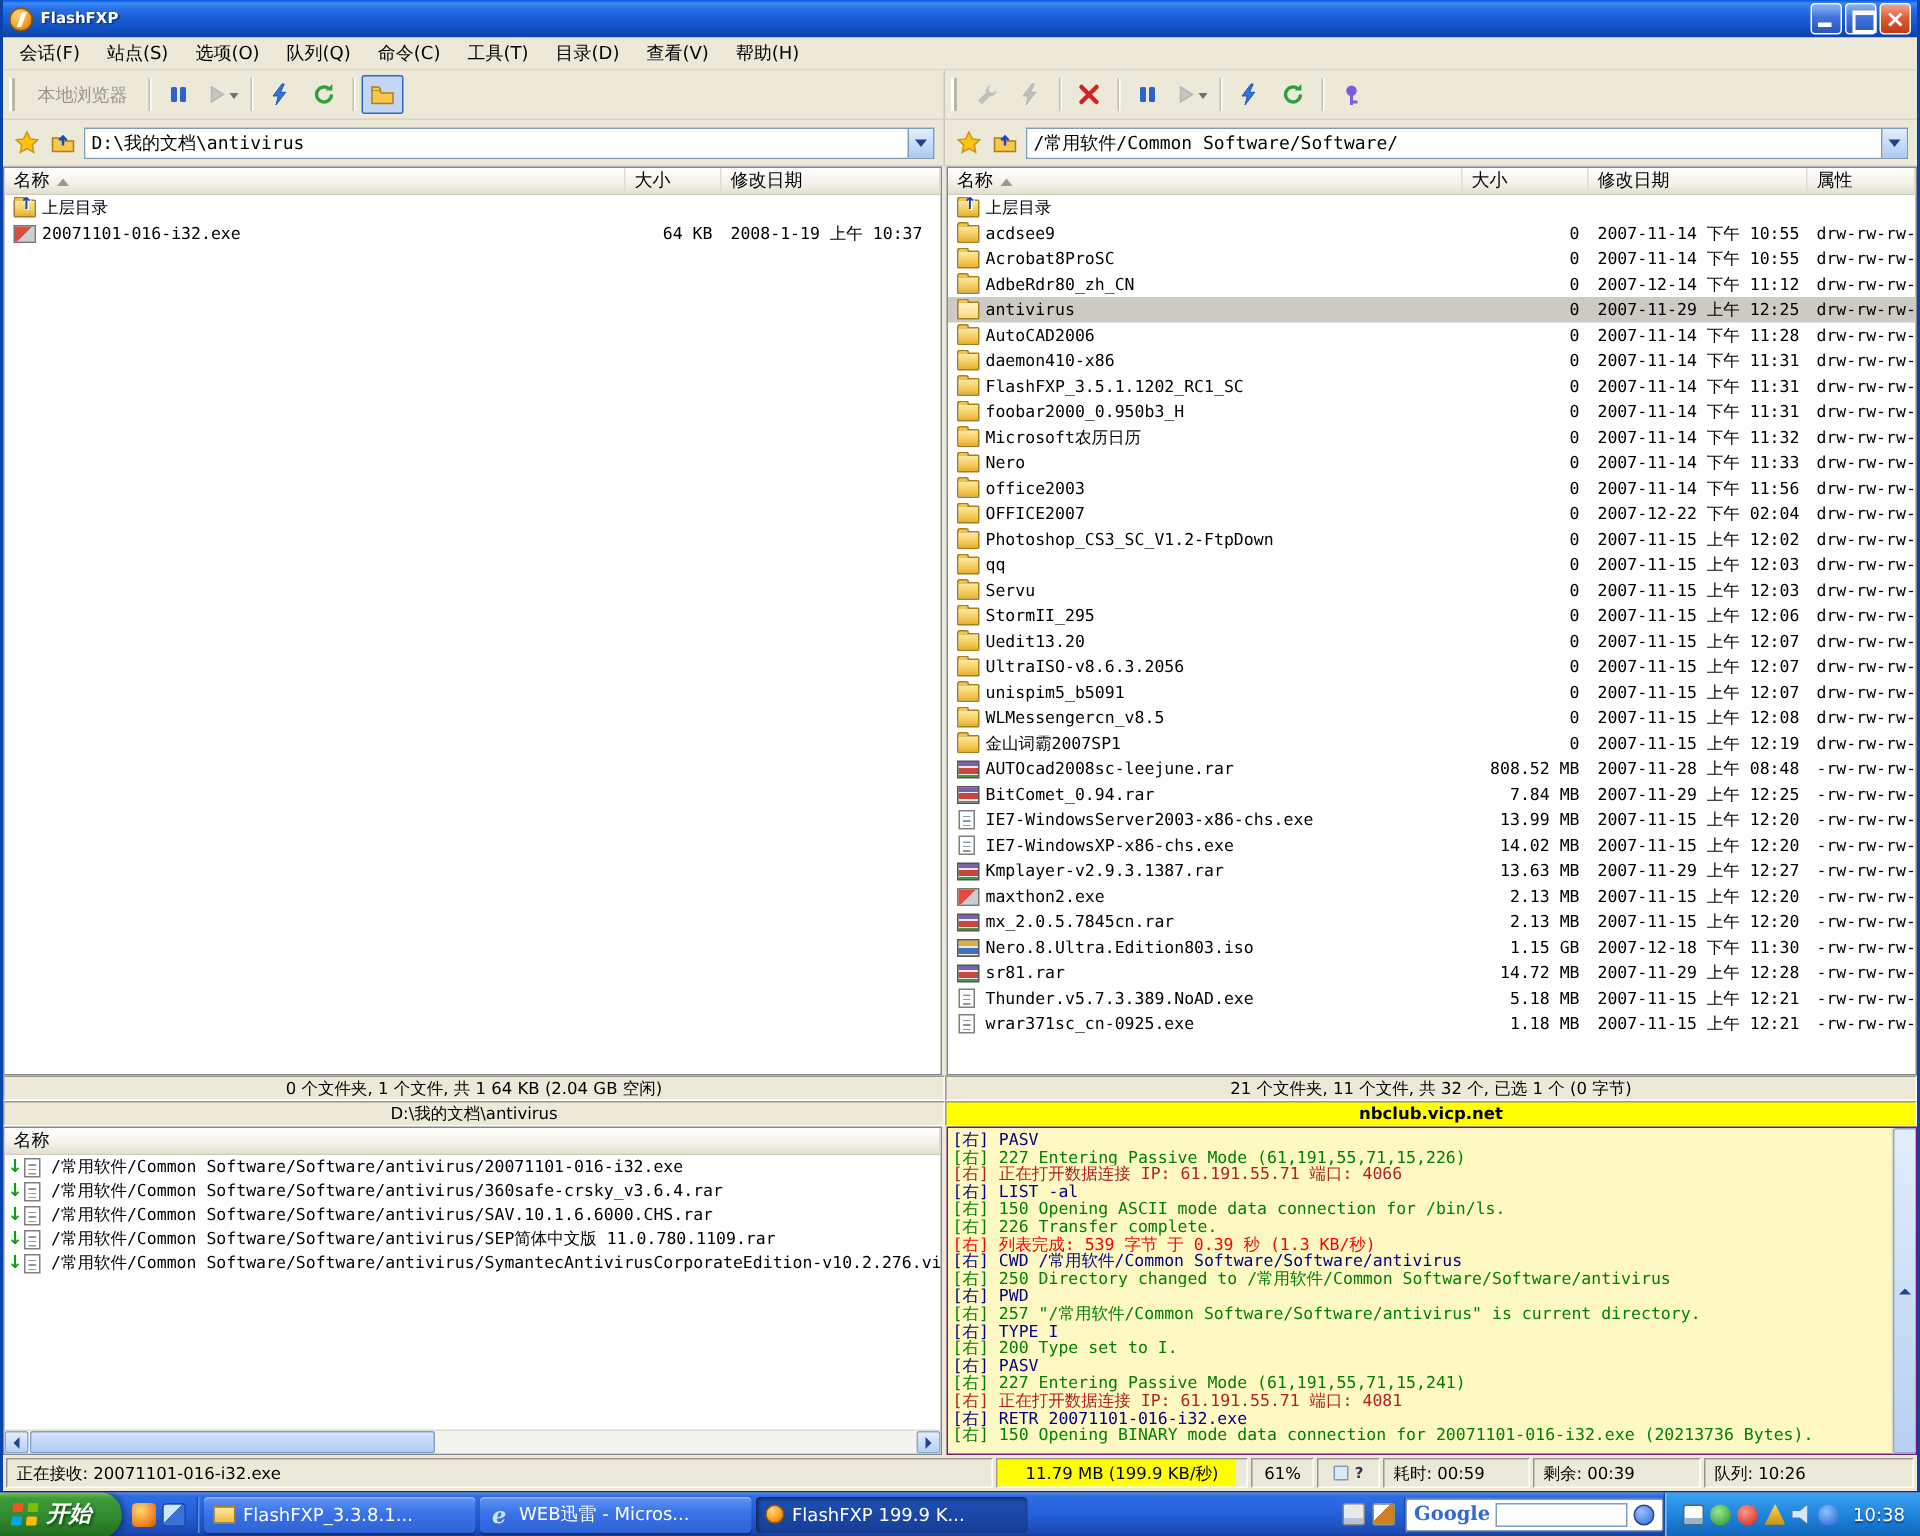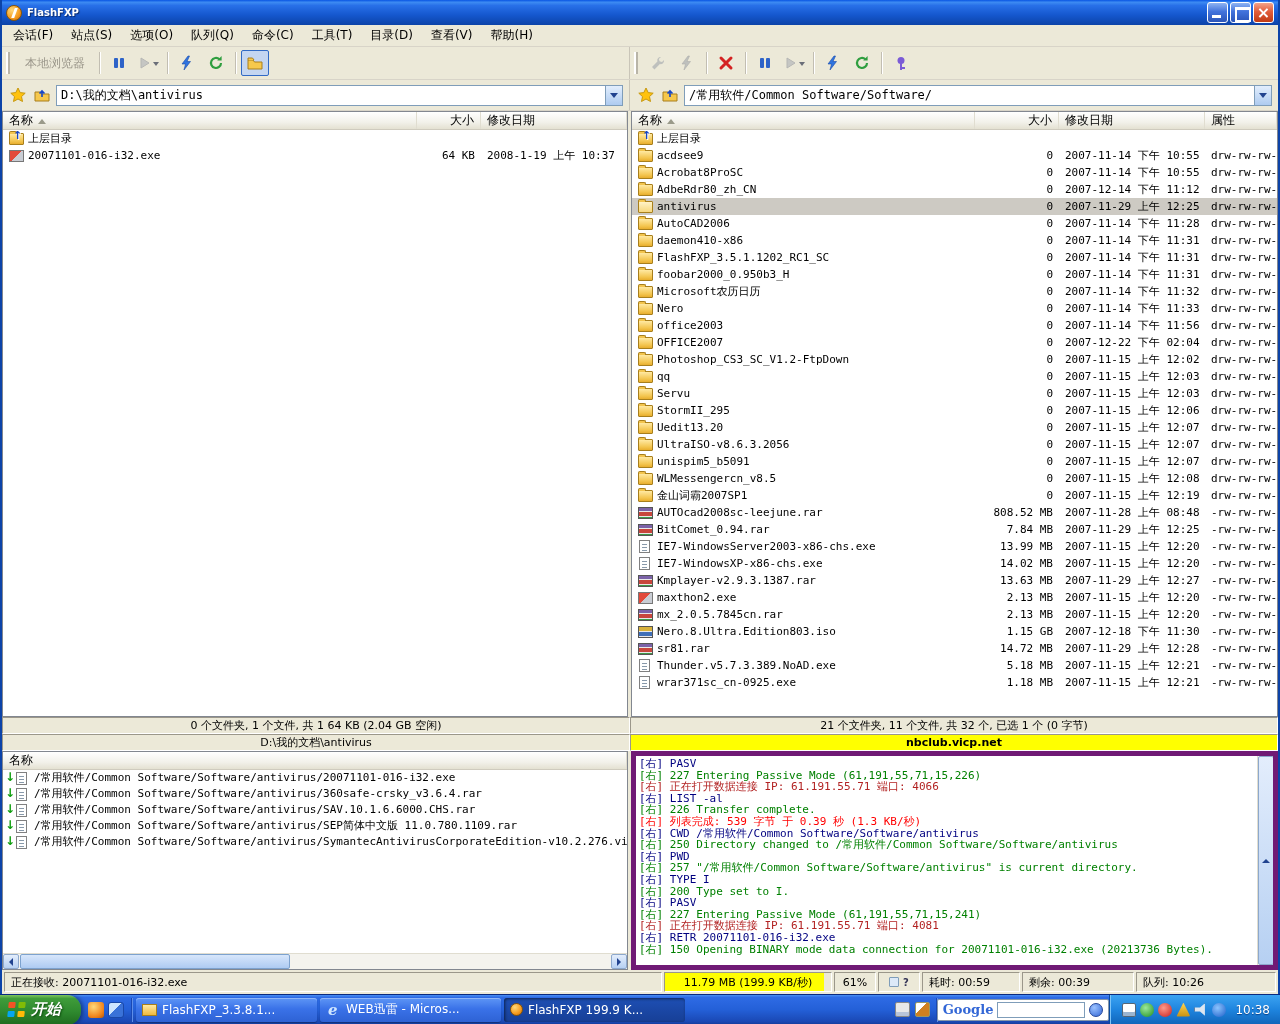--- a/index.html
+++ b/index.html
@@ -50,21 +50,21 @@
 
 
 .panes{flex:1;display:flex;min-height:0}
 .filepane{background:#fff;border:1px solid #828790;display:flex;flex-direction:column;overflow:hidden}
 .filepane.lt{width:626px}
 .filepane.rt{flex:1}
 .splitter{width:3px;background:#ECE9D8;flex:none}
 .lv-head{height:18px;display:flex;background:linear-gradient(180deg,#FFFFFF,#F2F1EA 60%,#E4E1D2);border-bottom:1px solid #CFCBBE;flex:none;font:12px "DejaVu Sans",sans-serif}
 .hc{padding:1px 6px;border-right:1px solid #E0DDD0;display:flex;align-items:center;gap:5px;overflow:hidden;white-space:nowrap}
 .hc.name{flex:1}
-.hc.size{justify-content:flex-end}
+.hc.size{justify-content:flex-start}
 .sort{width:0;height:0;border:4px solid transparent;border-bottom:5px solid #9a9a8a;margin-bottom:3px}
 .lv-body{flex:1;overflow:hidden;font:11px/17px "DejaVu Sans Mono","DejaVu Sans",monospace}
 .row{height:17px;display:flex;align-items:center;white-space:nowrap}
 .row.selected{background:#CDCAC3}
 .c{overflow:hidden;padding:0 6px}
 .c.name{flex:1;display:flex;align-items:center;min-width:0}
 .c.size{text-align:right;flex:none}
 .c.date{flex:none}
 .c.attr{width:72px;flex:none;padding-right:2px}
 .filepane.lt .c.size,.filepane.lt .hc.size{width:64px;flex:none}
@@ -101,21 +101,21 @@
 .q-arrow::before{content:"↓";font:bold 12px/14px "DejaVu Sans",sans-serif;color:#0E9E0E}
 .q-text{overflow:hidden}
 .hscroll{height:16px;flex:none;display:flex;align-items:stretch;background:#F4F3EE;border-top:1px solid #E0DDD0}
 .sbtn{width:16px;height:100%;flex:none;background:linear-gradient(180deg,#E3EDFC,#B6D0F2);border:1px solid #8DA8CC;border-radius:2px;position:relative}
 .sbtn::after{content:"";position:absolute;left:50%;top:50%;transform:translate(-50%,-50%);border:4px solid transparent}
 .sbtn.l::after{border-right-color:#21438F;margin-left:-2px}
 .sbtn.r::after{border-left-color:#21438F;margin-left:2px}
 .sbtn.u::after{border-bottom-color:#21438F;margin-top:-2px}
 .hthumb{width:270px;background:linear-gradient(180deg,#D7E6FB,#AECBF2);border:1px solid #7DA2CE;border-radius:2px;margin:0 1px}
 .bsplit{width:3px;background:#ECE9D8;flex:none}
-.logpane{flex:1;background:#ffffff;border:5px solid #701a75;display:flex;overflow:hidden}
+.logpane{flex:1;background:#fef9c3;border:1px solid #701a75;display:flex;overflow:hidden}
 .log-lines{flex:1;padding:2px 3px;font:11px/11.6px "DejaVu Sans Mono","DejaVu Sans",monospace;overflow:hidden;white-space:nowrap}
 .vscroll{width:16px;flex:none;display:flex;flex-direction:column;background:#F4F3EE;border-left:1px solid #E0DDD0}
 .vtrack{flex:1;display:flex;flex-direction:column;justify-content:flex-end}
 
 
 .statusbar{height:24px;flex:none;display:flex;align-items:stretch;padding:2px;gap:2px;background:#ECE9D8}
 .seg{border:1px solid;border-color:#9B978A #FFFFFF #FFFFFF #9B978A;display:flex;align-items:center;padding:0 6px;white-space:nowrap;overflow:hidden;font-size:11px}
 .seg.recv{flex:1}
 .seg.prog{width:168px;position:relative;padding:0;justify-content:center}
 .prog-fill{position:absolute;left:0;top:0;bottom:0;width:96%;background:#FFFF00}
@@ -778,20 +778,21 @@
         </div>
       </div>
       <div class="bsplit"></div>
       <div class="logpane">
         <div class="log-lines">
 
         <div class="log-line" style="color: rgb(0, 0, 128);">[右] PASV</div>
             <div class="log-line" style="color: rgb(0, 128, 0);">[右] 227 Entering Passive Mode (61,191,55,71,15,226)</div>
             <div class="log-line" style="color: rgb(178, 34, 34);">[右] 正在打开数据连接 IP: 61.191.55.71 端口: 4066</div>
             <div class="log-line" style="color: rgb(0, 0, 128);">[右] LIST -al</div>
+            <div class="log-line" style="color: rgb(0, 128, 0);">[右] 150 Opening ASCII mode data connection for /bin/ls.</div>
             <div class="log-line" style="color: rgb(0, 128, 0);">[右] 226 Transfer complete.</div>
             <div class="log-line" style="color: rgb(255, 0, 0);">[右] 列表完成: 539 字节 于 0.39 秒 (1.3 KB/秒)</div>
             <div class="log-line" style="color: rgb(0, 0, 128);">[右] CWD /常用软件/Common Software/Software/antivirus</div>
             <div class="log-line" style="color: rgb(0, 128, 0);">[右] 250 Directory changed to /常用软件/Common Software/Software/antivirus</div>
             <div class="log-line" style="color: rgb(0, 0, 128);">[右] PWD</div>
             <div class="log-line" style="color: rgb(0, 128, 0);">[右] 257 "/常用软件/Common Software/Software/antivirus" is current directory.</div>
             <div class="log-line" style="color: rgb(0, 0, 128);">[右] TYPE I</div>
             <div class="log-line" style="color: rgb(0, 128, 0);">[右] 200 Type set to I.</div>
             <div class="log-line" style="color: rgb(0, 0, 128);">[右] PASV</div>
             <div class="log-line" style="color: rgb(0, 128, 0);">[右] 227 Entering Passive Mode (61,191,55,71,15,241)</div>

